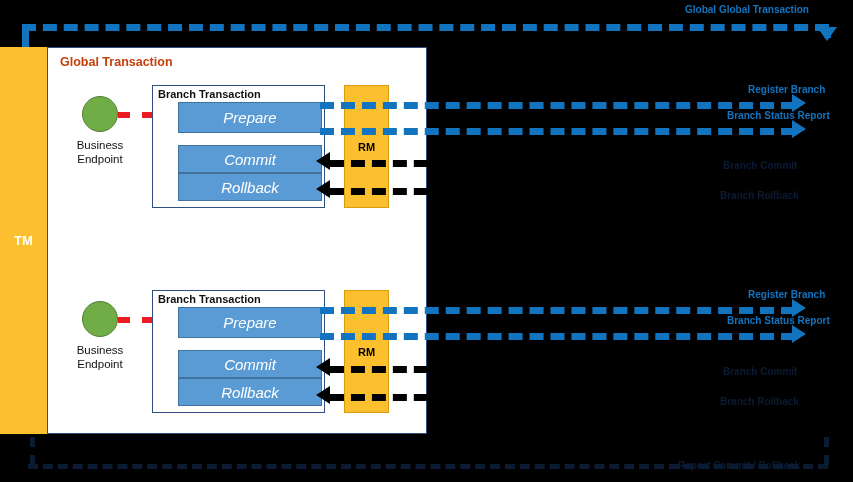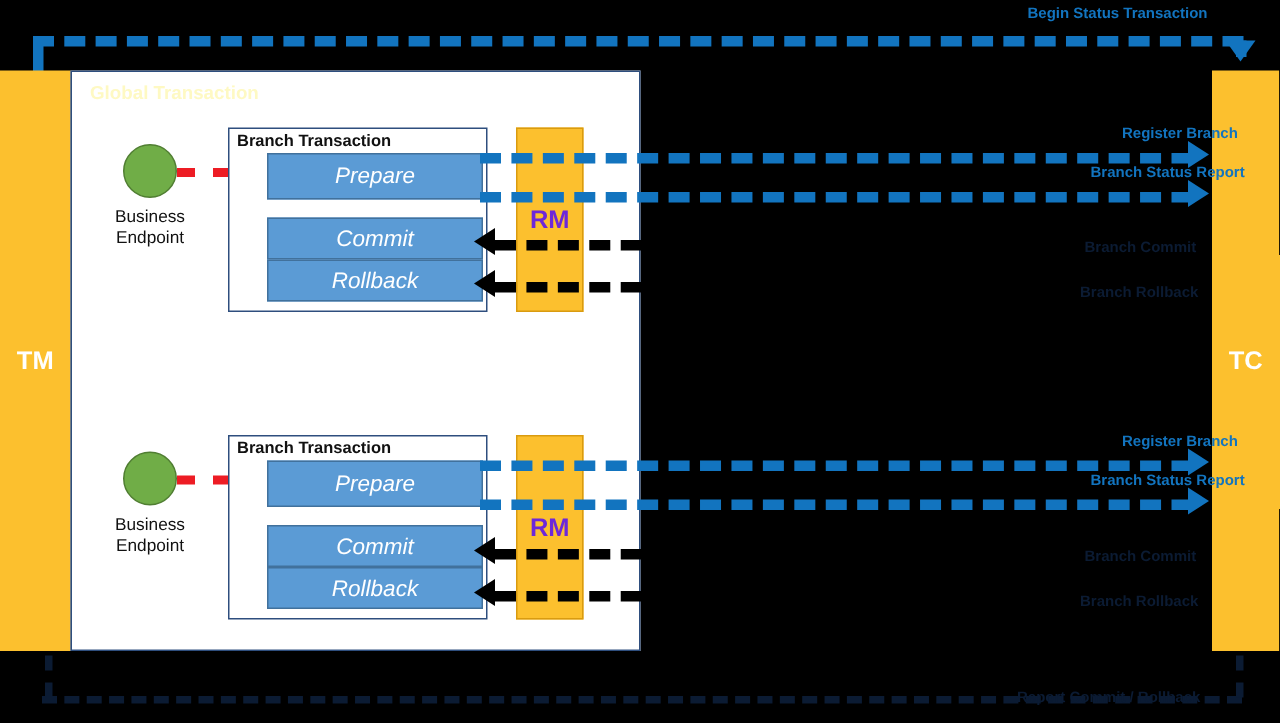--- a/index.html
+++ b/index.html
@@ -1,50 +1,50 @@
 <!DOCTYPE html>
 <html><head>
 <meta charset="utf-8">
 <style>
   html,body{margin:0;padding:0;background:#000;}
   #stage{position:relative;width:853px;height:482px;background:#000;
          font-family:"Liberation Sans",sans-serif;overflow:hidden;}
 
   
   .actor{position:absolute;background:#FCC02E;display:flex;align-items:center;
-         justify-content:center;color:#fff;font-size:17px;font-weight:600;}
+         justify-content:center;color:#fff;font-size:13px;font-weight:600;}
   #tm-bar{left:0px;top:47px;width:47px;height:387px;}
   #tc-bar{left:808px;top:47px;width:45px;height:387px;}
 
   
   #gt-panel{position:absolute;left:47px;top:47px;width:380px;height:387px;
             background:#fff;border:1px solid #2E4E7E;box-sizing:border-box;}
   #gt-title{position:absolute;left:60px;top:55px;font-size:12.5px;
-            font-weight:bold;color:#fef9c3;}
+            font-weight:bold;color:#c2410c;}
 
   
   .branch{position:absolute;width:173px;border:1px solid #2E4E7E;
           background:#fff;box-sizing:border-box;}
   #branch-1{left:152px;top:85px;height:123px;}
   #branch-2{left:152px;top:290px;height:123px;}
   .branch-title{position:absolute;left:3px;top:2px;font-size:11px;
                 font-weight:bold;color:#111;background:#fff;padding:0 2px;
                 white-space:nowrap;z-index:3;}
 
   
   .opbox{position:absolute;background:#5B9BD5;border:1px solid #41719C;
          box-sizing:border-box;color:#fff;font-size:15px;font-style:italic;
          display:flex;align-items:center;justify-content:center;}
   .op-prepare{left:25px;top:16px;width:144px;height:31px;}
   .op-commit{left:25px;top:59px;width:144px;height:28px;}
   .op-rollback{left:25px;top:87px;width:144px;height:28px;}
 
   
   .rm{position:absolute;width:45px;background:#FCC02E;border:1px solid #D99B10;
-      box-sizing:border-box;color:#6d28d9;font-size:17px;font-weight:600;
+      box-sizing:border-box;color:#000000;font-size:11px;font-weight:600;
       display:flex;align-items:center;justify-content:center;}
   #rm-1{left:344px;top:85px;height:123px;}
   #rm-2{left:344px;top:290px;height:123px;}
 
   
   .endpoint{position:absolute;width:36px;height:36px;border-radius:50%;
             background:#70AD47;border:1px solid #507E32;box-sizing:border-box;}
   #ep-1{left:82px;top:96px;}
   #ep-2{left:82px;top:301px;}
   .ep-label{position:absolute;width:110px;text-align:center;font-size:11.5px;
@@ -99,29 +99,28 @@
   #global-v-right{position:absolute;left:824px;top:437px;width:0;height:28px;
                   border-left:5px dashed #0b1b33;}
   #global-label{position:absolute;left:678px;top:460px;font-size:10px;
                 font-weight:bold;color:#0b1b33;white-space:nowrap;}
 </style>
 </head>
 <body>
 
 <div id="stage">
 
-  <div id="begin-label">Begin Status Transaction</div>
+  <div id="begin-label">Global Global Transaction</div>
   <div id="begin-h"></div>
   <div id="begin-v-left"></div>
   <div id="begin-v-right"></div>
   <div id="begin-head"></div>
 
   <div id="tm-bar" class="actor">TM</div>
 
-  <div id="tc-bar" class="actor">TC</div>
 
   <div id="gt-panel"></div>
   <div id="gt-title">Global Transaction</div>
 
   <div class="endpoint" id="ep-1"></div>
   <div class="ep-label" id="ep-label-1">
     <div>Business</div>
     <div>Endpoint</div>
   </div>
   <div id="red-1" class="red-arrow"></div>

